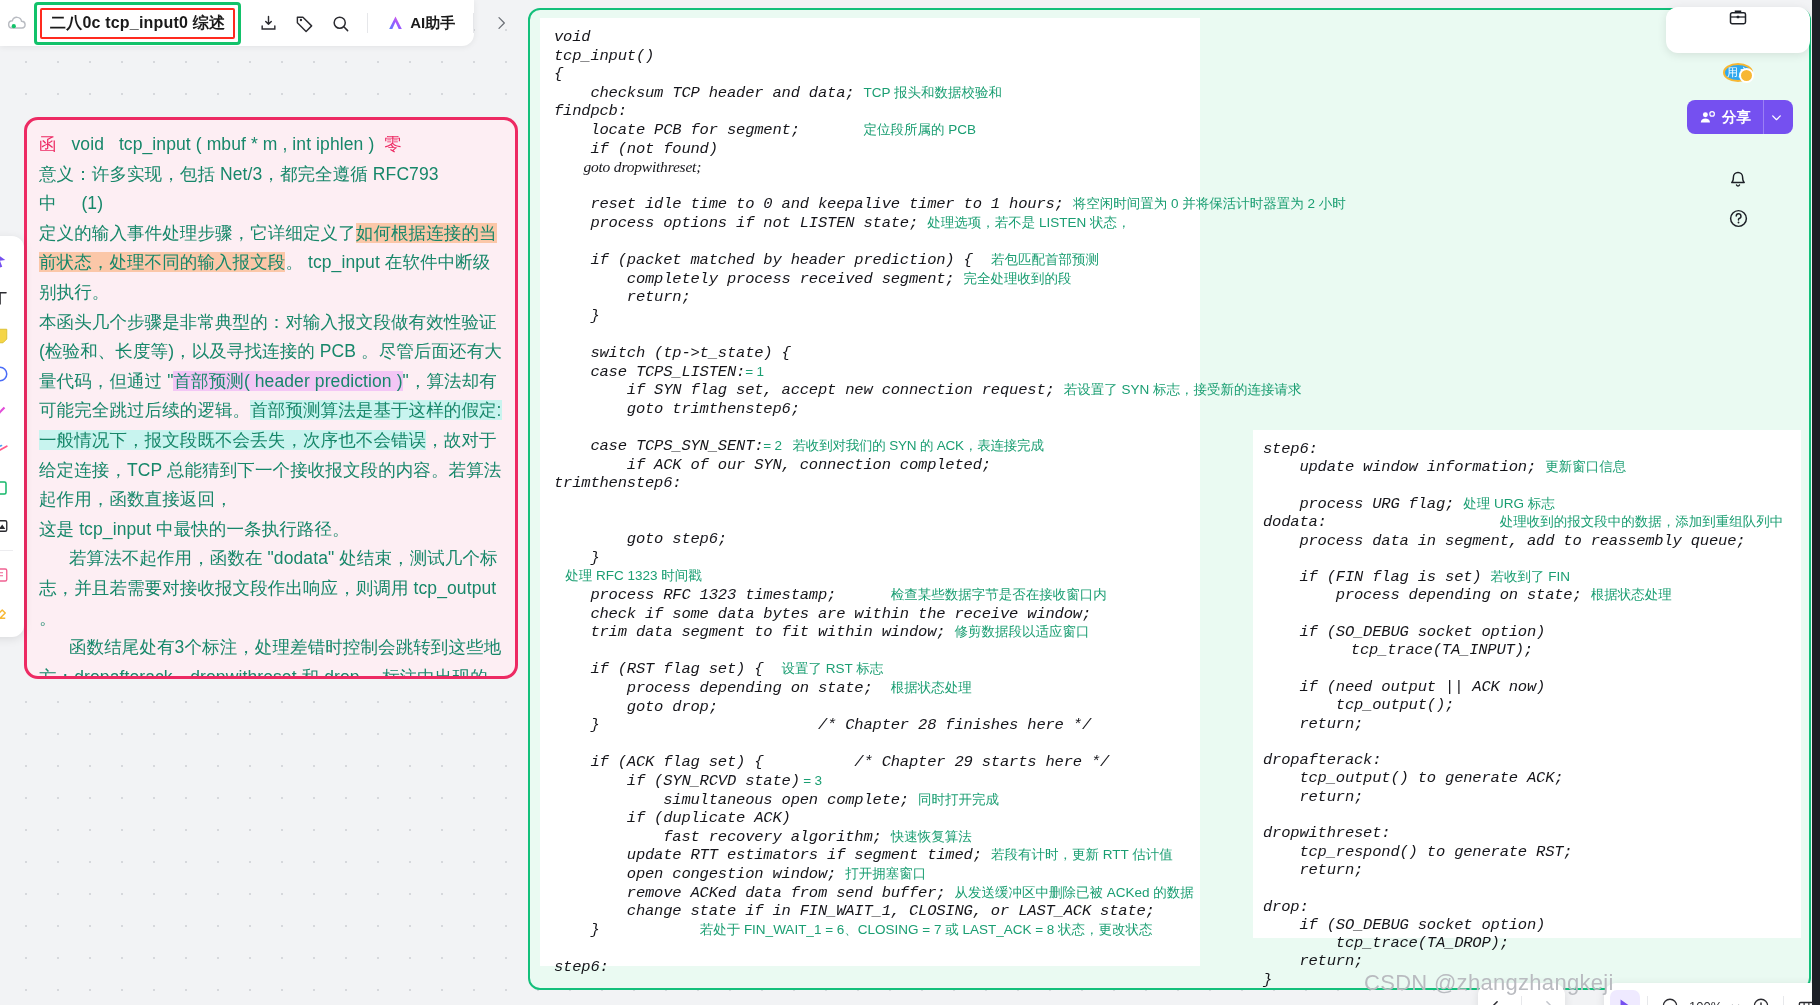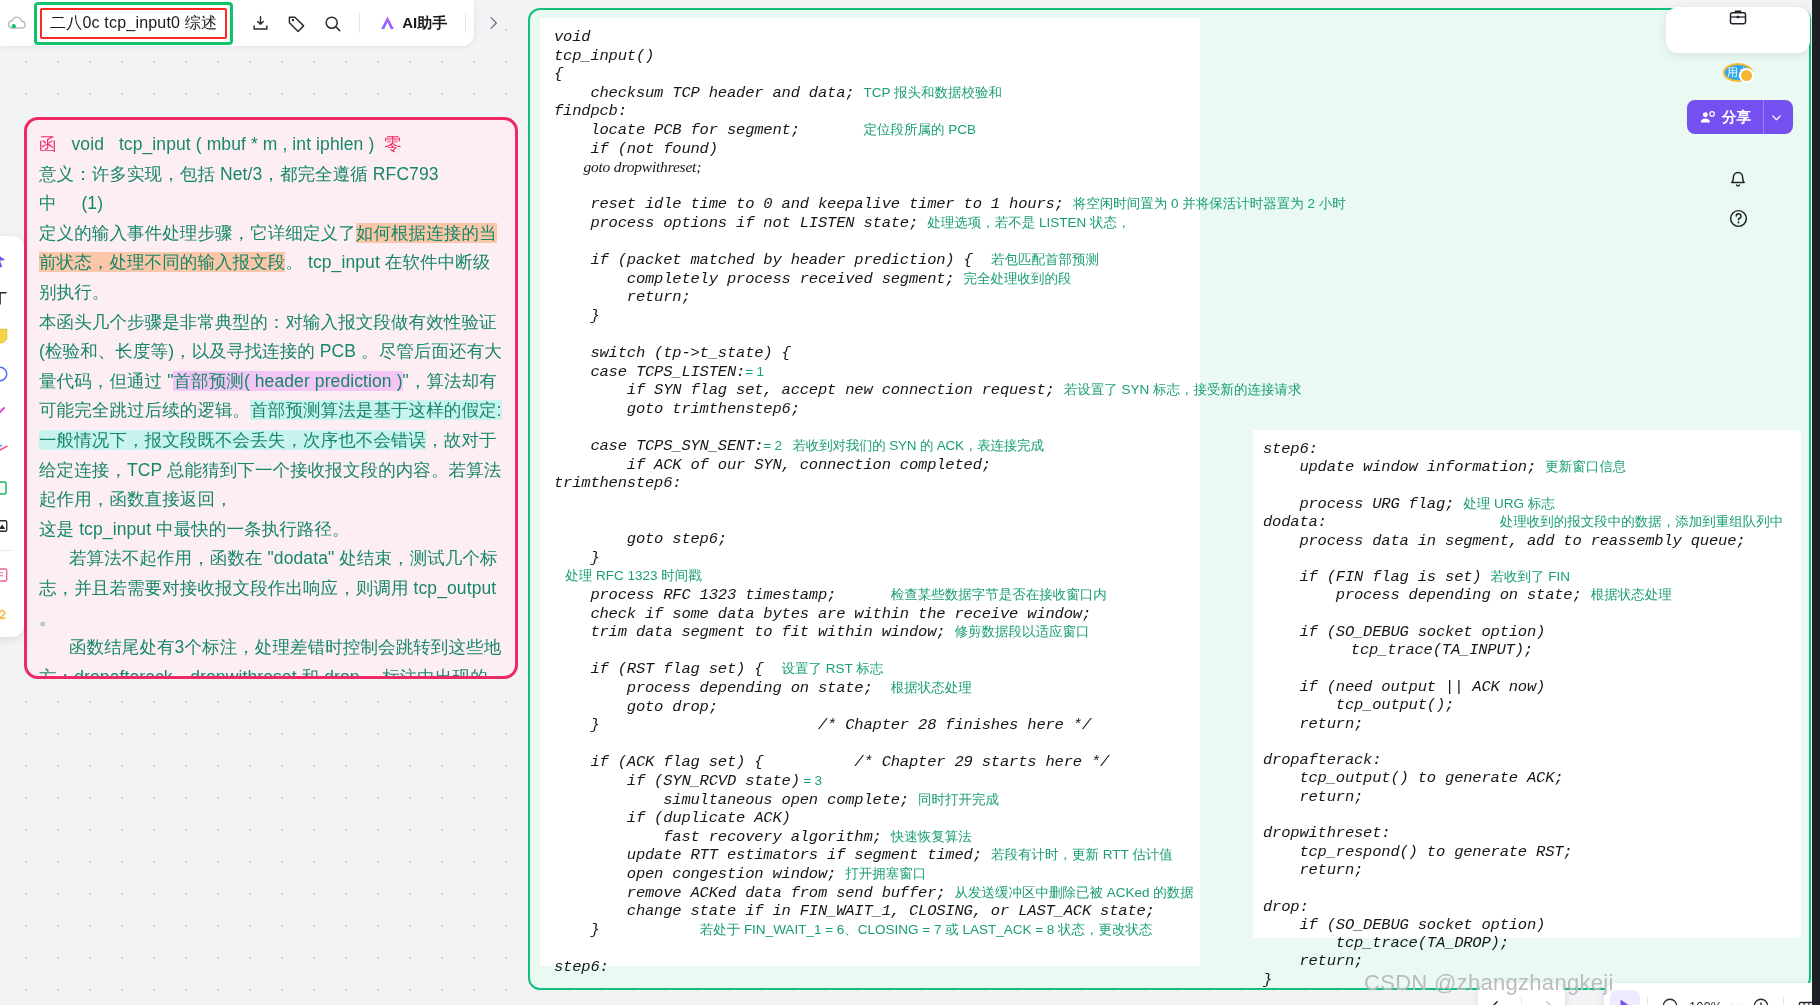--- a/index.html
+++ b/index.html
@@ -31,20 +31,21 @@
   }
   .tb-logo { width: 34px; display:flex; justify-content:center; align-items:center; margin-left:6px;}
   .title-wrap {
     position: relative;
     margin-left: 6px;
   }
   .title-green {
     border: 3px solid #12c26a;
     border-radius: 4px;
     padding: 3px;
+    font-weight: bold;
   }
   .title-red {
     border: 2px solid #ff2a1f;
     border-radius: 2px;
     padding: 3px 8px;
   }
   .doc-title {
     font-size: 16px; color: #1a1a1a; white-space: nowrap;
     letter-spacing: .2px;
   }

